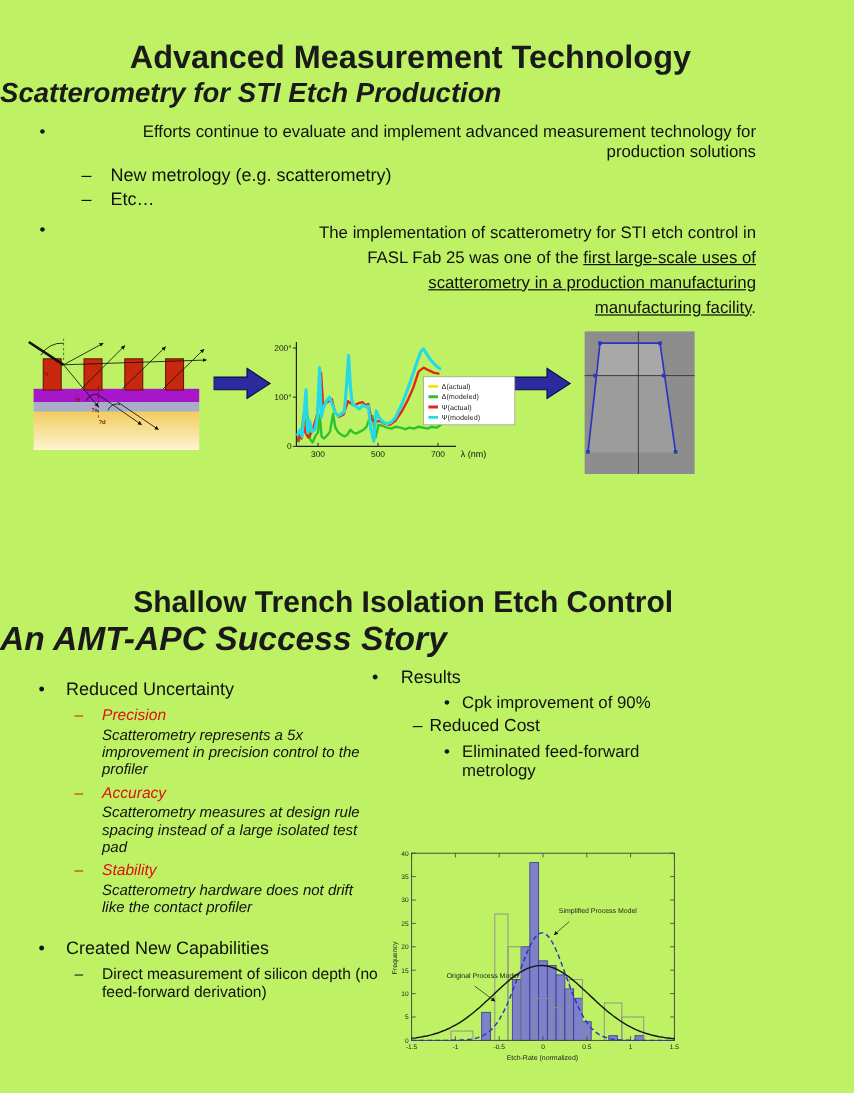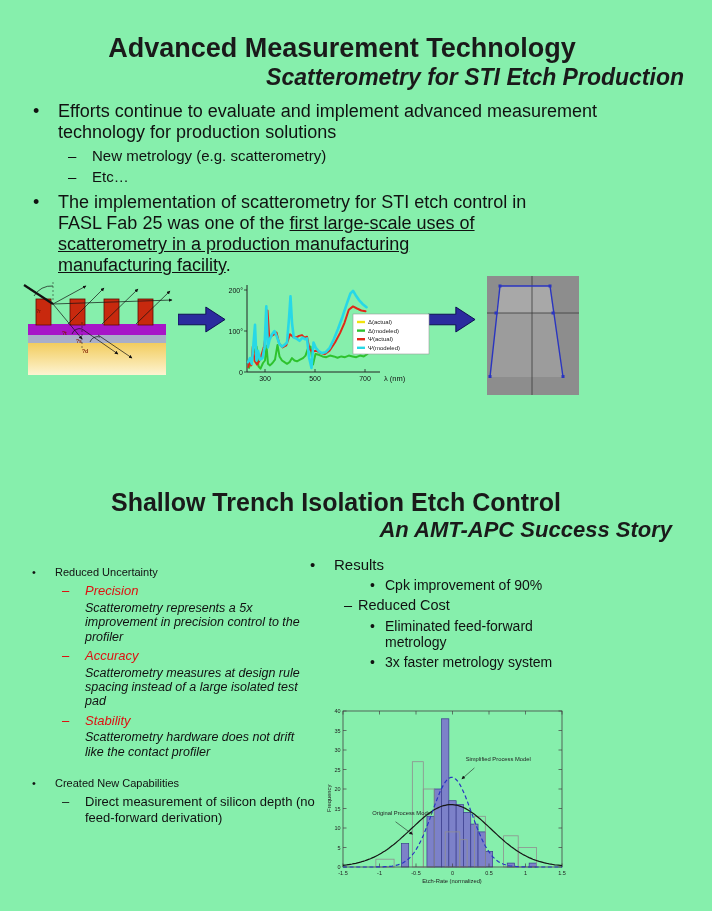--- a/index.html
+++ b/index.html
@@ -1,45 +1,45 @@
 <!DOCTYPE html>
 <html><head>
 <meta charset="utf-8">
 <style>
   html,body{margin:0;padding:0;background:#e8e8e8;}
-  .page{position:relative;width:712px;height:911px;background:#86efac;margin:0 auto;
+  .page{position:relative;width:712px;height:911px;background:#bef264;margin:0 auto;
         font-family:"Liberation Sans", sans-serif;color:#111;overflow:hidden;}
   svg{font-family:"Liberation Sans", sans-serif;}
   
   .s1-title{position:absolute;left:0;right:28px;top:33px;text-align:center;
             font-size:27px;font-weight:bold;color:#1a1a1a;}
-  .s1-subtitle{position:absolute;left:0;right:28px;top:64px;text-align:right;
+  .s1-subtitle{position:absolute;left:0;right:28px;top:64px;text-align:left;
             font-size:23px;font-weight:bold;font-style:italic;color:#1a1a1a;}
   .s1-body{position:absolute;left:30px;top:101px;width:600px;}
-  .s1-l1{position:relative;font-size:18px;line-height:1.18;padding-left:28px;margin-bottom:3px;}
+  .s1-l1{position:relative;font-size:14px;line-height:1.18;padding-left:28px;margin-bottom:3px;text-align:right;}
   .s1-l1::before{content:"•";position:absolute;left:3px;top:0;}
   .s1-l2{position:relative;font-size:15px;line-height:1.36;padding-left:62px;}
   .s1-l2::before{content:"–";position:absolute;left:38px;top:0;}
   .b2{margin-top:5px;}
   .b2 .bl{display:block;line-height:21px;}
   .u{text-decoration:underline;}
   .fig{position:absolute;}
   #fig-schematic{left:20px;top:282px;width:158px;height:100px;}
   #fig-arrow1{left:178px;top:306px;width:48px;height:27px;}
   #fig-spectrum{left:227px;top:280px;width:206px;height:112px;}
   #fig-arrow2{left:428px;top:306px;width:48px;height:27px;}
   #fig-sem{left:487px;top:276px;width:92px;height:119px;}
   
   .s2-title{position:absolute;left:0;right:40px;top:488px;text-align:center;
             font-size:25px;font-weight:bold;color:#1a1a1a;}
-  .s2-subtitle{position:absolute;left:0;right:40px;top:517px;text-align:right;
-            font-size:22px;font-weight:bold;font-style:italic;color:#1a1a1a;}
+  .s2-subtitle{position:absolute;left:0;right:40px;top:517px;text-align:left;
+            font-size:28px;font-weight:bold;font-style:italic;color:#1a1a1a;}
   .s2-left{position:absolute;left:14px;top:566px;width:320px;}
   .s2-right{position:absolute;left:306px;top:556px;width:280px;}
-  .l1{position:relative;font-size:11px;line-height:1.2;padding-left:41px;margin-bottom:4px;}
+  .l1{position:relative;font-size:15px;line-height:1.2;padding-left:41px;margin-bottom:4px;}
   .l1::before{content:"•";position:absolute;left:18px;top:0;}
   .l2r{position:relative;font-size:13px;line-height:1.2;padding-left:71px;margin-bottom:2px;
        color:#dd1111;font-style:italic;}
   .l2r::before{content:"–";position:absolute;left:48px;top:0;}
   .desc{position:relative;font-size:12.5px;line-height:1.15;font-style:italic;
         padding-left:71px;margin-bottom:4px;max-width:296px;}
   .desc .dtxt{display:inline-block;max-width:225px;}
   .l2{position:relative;font-size:13px;line-height:1.2;padding-left:71px;margin-bottom:3px;}
   .l2::before{content:"–";position:absolute;left:48px;top:0;}
   .l2 .ltxt{display:inline-block;max-width:245px;}
@@ -186,21 +186,20 @@
     <div class="desc"><span class="dtxt">Scatterometry hardware does not drift like the contact profiler</span></div>
     <div class="l1 cnc">Created New Capabilities</div>
     <div class="l2"><span class="ltxt">Direct measurement of silicon depth (no feed-forward derivation)</span></div>
   </div>
 
   <div class="s2-right">
     <div class="r1">Results</div>
     <div class="r3"><span class="rtxt">Cpk improvement of 90%</span></div>
     <div class="r2">Reduced Cost</div>
     <div class="r3"><span class="rtxt">Eliminated feed-forward metrology</span></div>
-    <div class="r3"><span class="rtxt">3x faster metrology system</span></div>
   </div>
 
   <svg id="fig-hist" class="fig" viewBox="0 0 252 200">
     <defs>
       <marker id="ah" markerWidth="7" markerHeight="7" refX="5" refY="3" orient="auto">
         <path d="M0,0L6,3L0,6z" fill="#111"></path>
       </marker>
     </defs>
   <rect x="76.4" y="146.6" width="7.299999999999997" height="23.400000000000006" fill="#7c81c9" stroke="#3b3b8e" stroke-width="0.7"></rect>
       <rect x="101.94999999999999" y="119.30000000000001" width="7.300000000000011" height="50.69999999999999" fill="#7c81c9" stroke="#3b3b8e" stroke-width="0.7"></rect>

